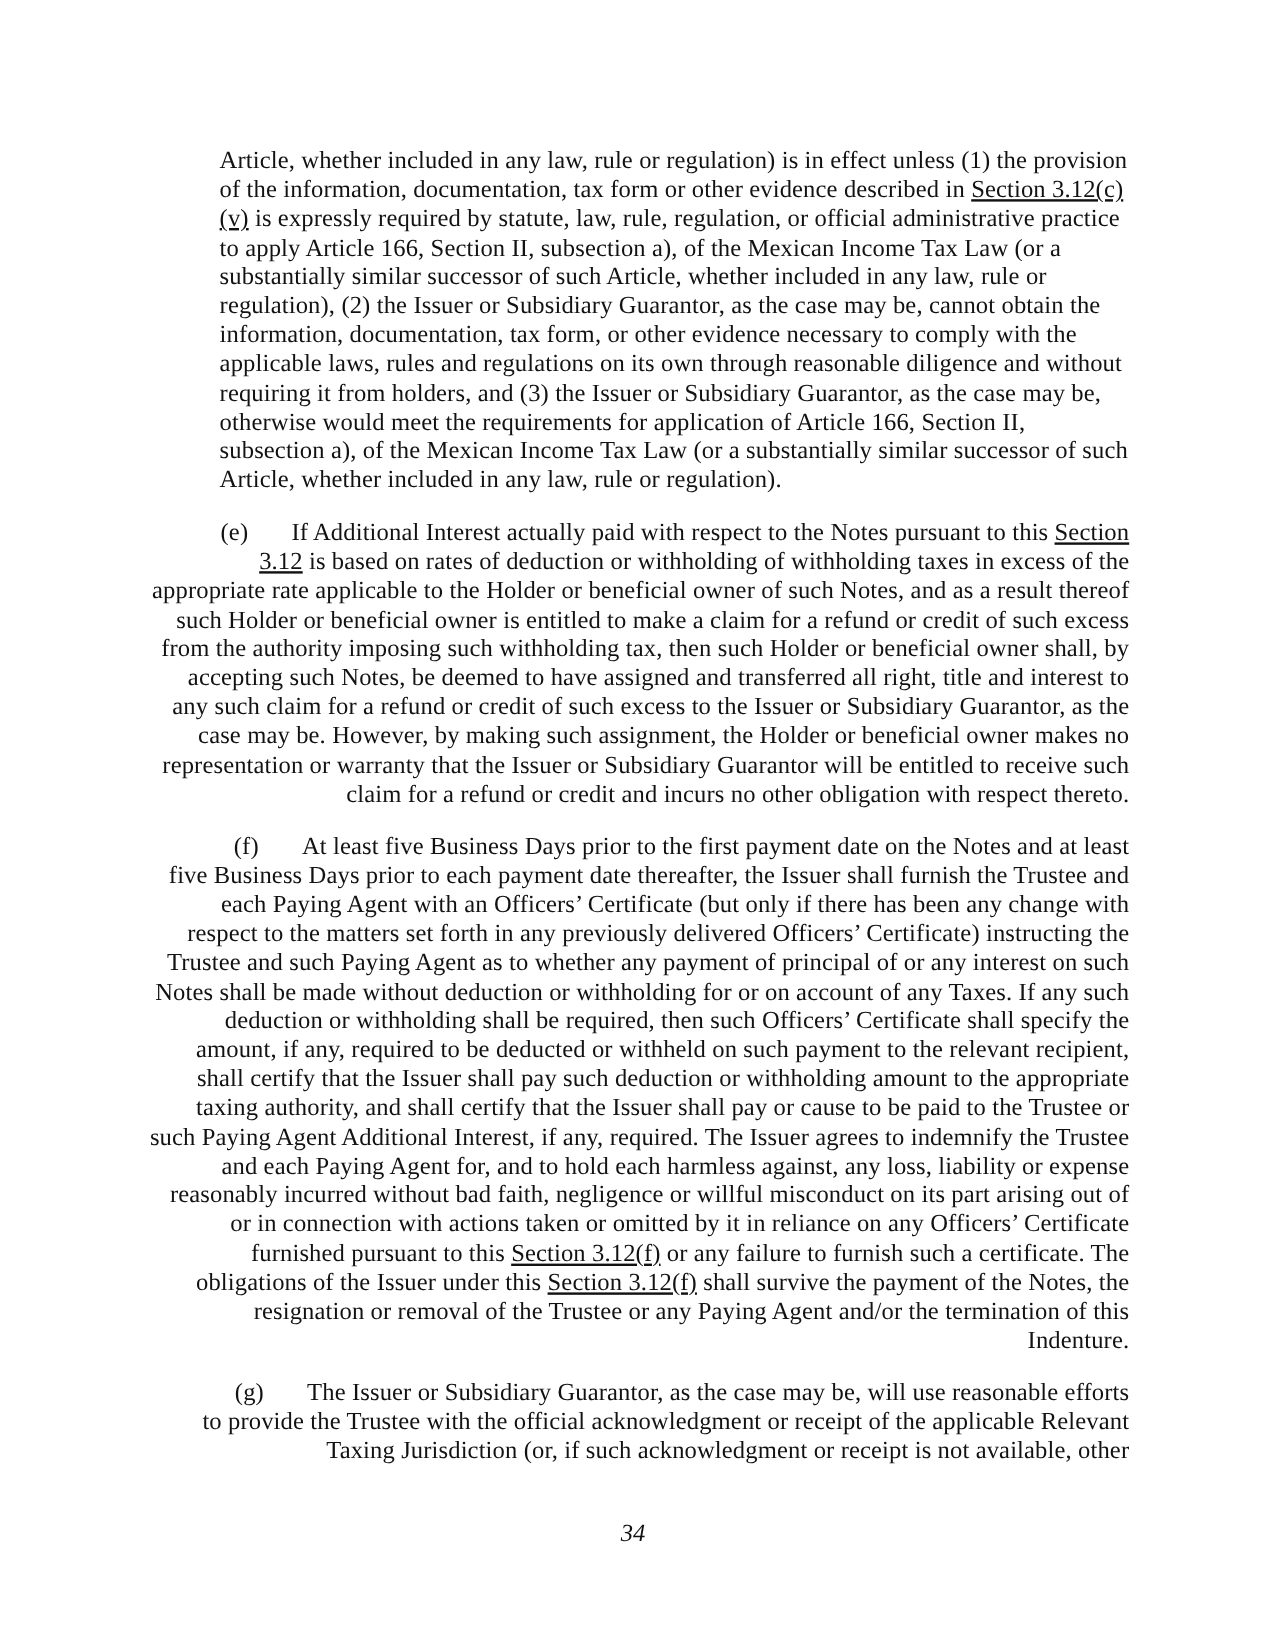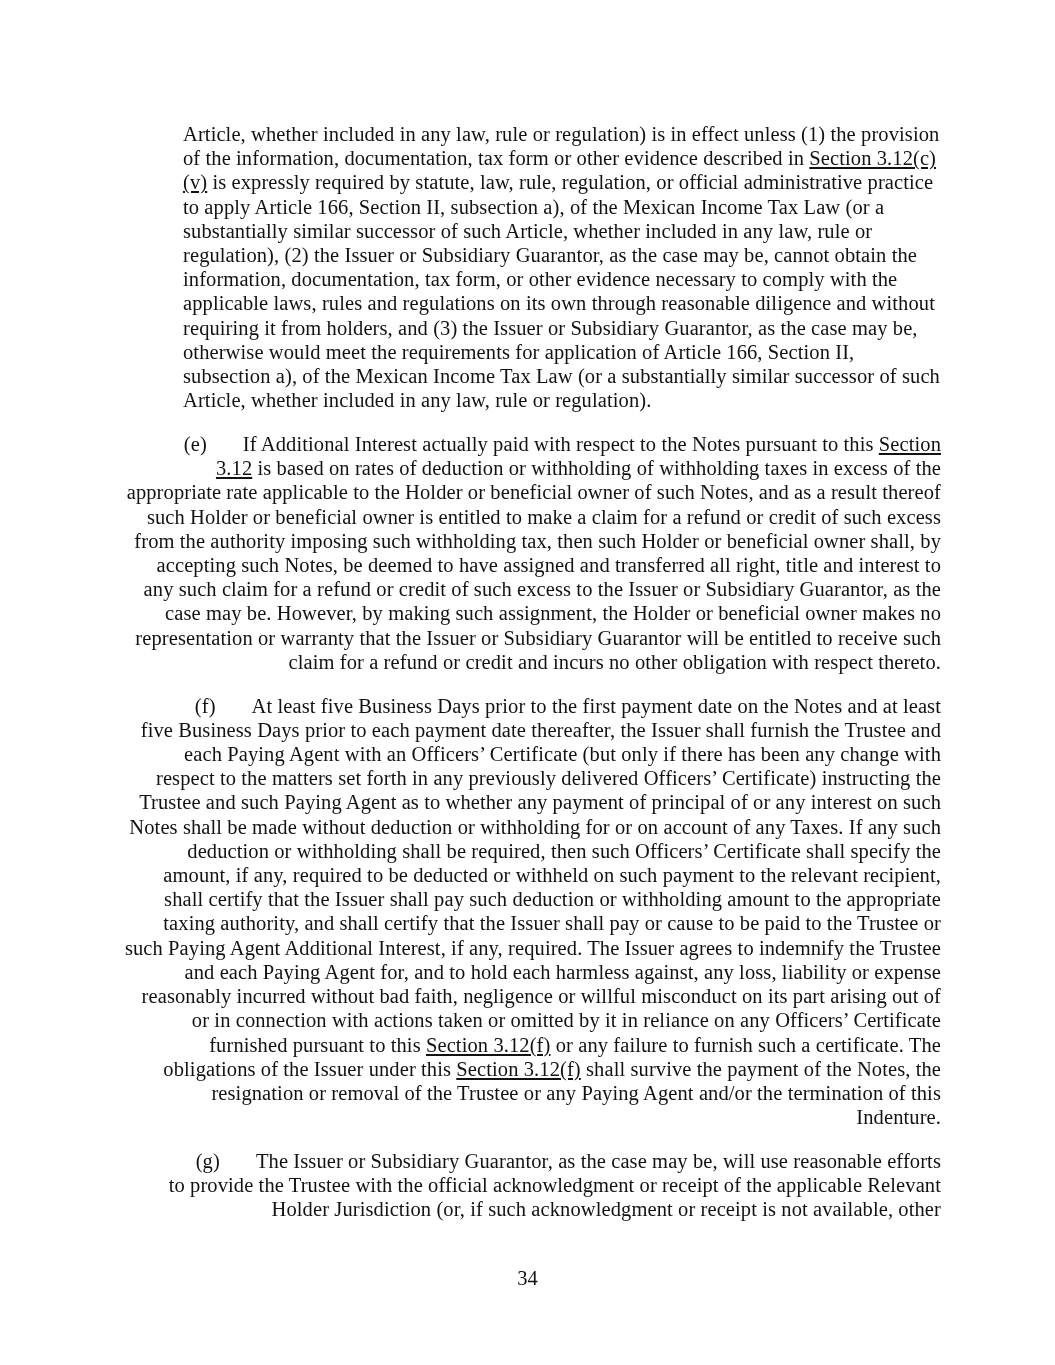--- a/index.html
+++ b/index.html
@@ -52,32 +52,33 @@
     text-underline-offset: 2px;
   }
   .page-number {
     position: absolute;
     left: 0;
     top: 1266px;
     width: 1055px;
     text-align: center;
     font-size: 20.5px;
     line-height: 24.2px;
+    font-style: italic;
   }
 </style>
 </head>
 <body>
 
 <div class="page">
   <div class="body-text">
 
     <p class="para cont"><span>Article, whether included in any law, rule or regulation) is in effect unless (1) the provision of the information, documentation, tax form or other evidence described in </span><span class="u">Section 3.12(c)(v)</span><span> is expressly required by statute, law, rule, regulation, or official administrative practice to apply Article 166, Section II, subsection a), of the Mexican Income Tax Law (or a substantially similar successor of such Article, whether included in any law, rule or regulation), (2) the Issuer or Subsidiary Guarantor, as the case may be, cannot obtain the information, documentation, tax form, or other evidence necessary to comply with the applicable laws, rules and regulations on its own through reasonable diligence and without requiring it from holders, and (3) the Issuer or Subsidiary Guarantor, as the case may be, otherwise would meet the requirements for application of Article 166, Section II, subsection a), of the Mexican Income Tax Law (or a substantially similar successor of such Article, whether included in any law, rule or regulation).</span></p>
 
     <p class="para body-para"><span>(e)</span><span class="tab"></span><span>If Additional Interest actually paid with respect to the Notes pursuant to this </span><span class="u">Section 3.12</span><span> is based on rates of deduction or withholding of withholding taxes in excess of the appropriate rate applicable to the Holder or beneficial owner of such Notes, and as a result thereof such Holder or beneficial owner is entitled to make a claim for a refund or credit of such excess from the authority imposing such withholding tax, then such Holder or beneficial owner shall, by accepting such Notes, be deemed to have assigned and transferred all right, title and interest to any such claim for a refund or credit of such excess to the Issuer or Subsidiary Guarantor, as the case may be. However, by making such assignment, the Holder or beneficial owner makes no representation or warranty that the Issuer or Subsidiary Guarantor will be entitled to receive such claim for a refund or credit and incurs no other obligation with respect thereto.</span></p>
 
     <p class="para body-para"><span>(f)</span><span class="tab"></span><span>At least five Business Days prior to the first payment date on the Notes and at least five Business Days prior to each payment date thereafter, the Issuer shall furnish the Trustee and each Paying Agent with an Officers’ Certificate (but only if there has been any change with respect to the matters set forth in any previously delivered Officers’ Certificate) instructing the Trustee and such Paying Agent as to whether any payment of principal of or any interest on such Notes shall be made without deduction or withholding for or on account of any Taxes. If any such deduction or withholding shall be required, then such Officers’ Certificate shall specify the amount, if any, required to be deducted or withheld on such payment to the relevant recipient, shall certify that the Issuer shall pay such deduction or withholding amount to the appropriate taxing authority, and shall certify that the Issuer shall pay or cause to be paid to the Trustee or such Paying Agent Additional Interest, if any, required. The Issuer agrees to indemnify the Trustee and each Paying Agent for, and to hold each harmless against, any loss, liability or expense reasonably incurred without bad faith, negligence or willful misconduct on its part arising out of or in connection with actions taken or omitted by it in reliance on any Officers’ Certificate furnished pursuant to this </span><span class="u">Section 3.12(f)</span><span> or any failure to furnish such a certificate. The obligations of the Issuer under this </span><span class="u">Section 3.12(f)</span><span> shall survive the payment of the Notes, the resignation or removal of the Trustee or any Paying Agent and/or the termination of this Indenture.</span></p>
 
-    <p class="para body-para"><span>(g)</span><span class="tab"></span><span>The Issuer or Subsidiary Guarantor, as the case may be, will use reasonable efforts to provide the Trustee with the official acknowledgment or receipt of the applicable Relevant Holder Jurisdiction (or, if such acknowledgment or receipt is not available, other</span></p>
+    <p class="para body-para"><span>(g)</span><span class="tab"></span><span>The Issuer or Subsidiary Guarantor, as the case may be, will use reasonable efforts to provide the Trustee with the official acknowledgment or receipt of the applicable Relevant Taxing Jurisdiction (or, if such acknowledgment or receipt is not available, other</span></p>
 
   </div>
 
   <div class="page-number">34</div>
 </div>
 
 </body></html>

